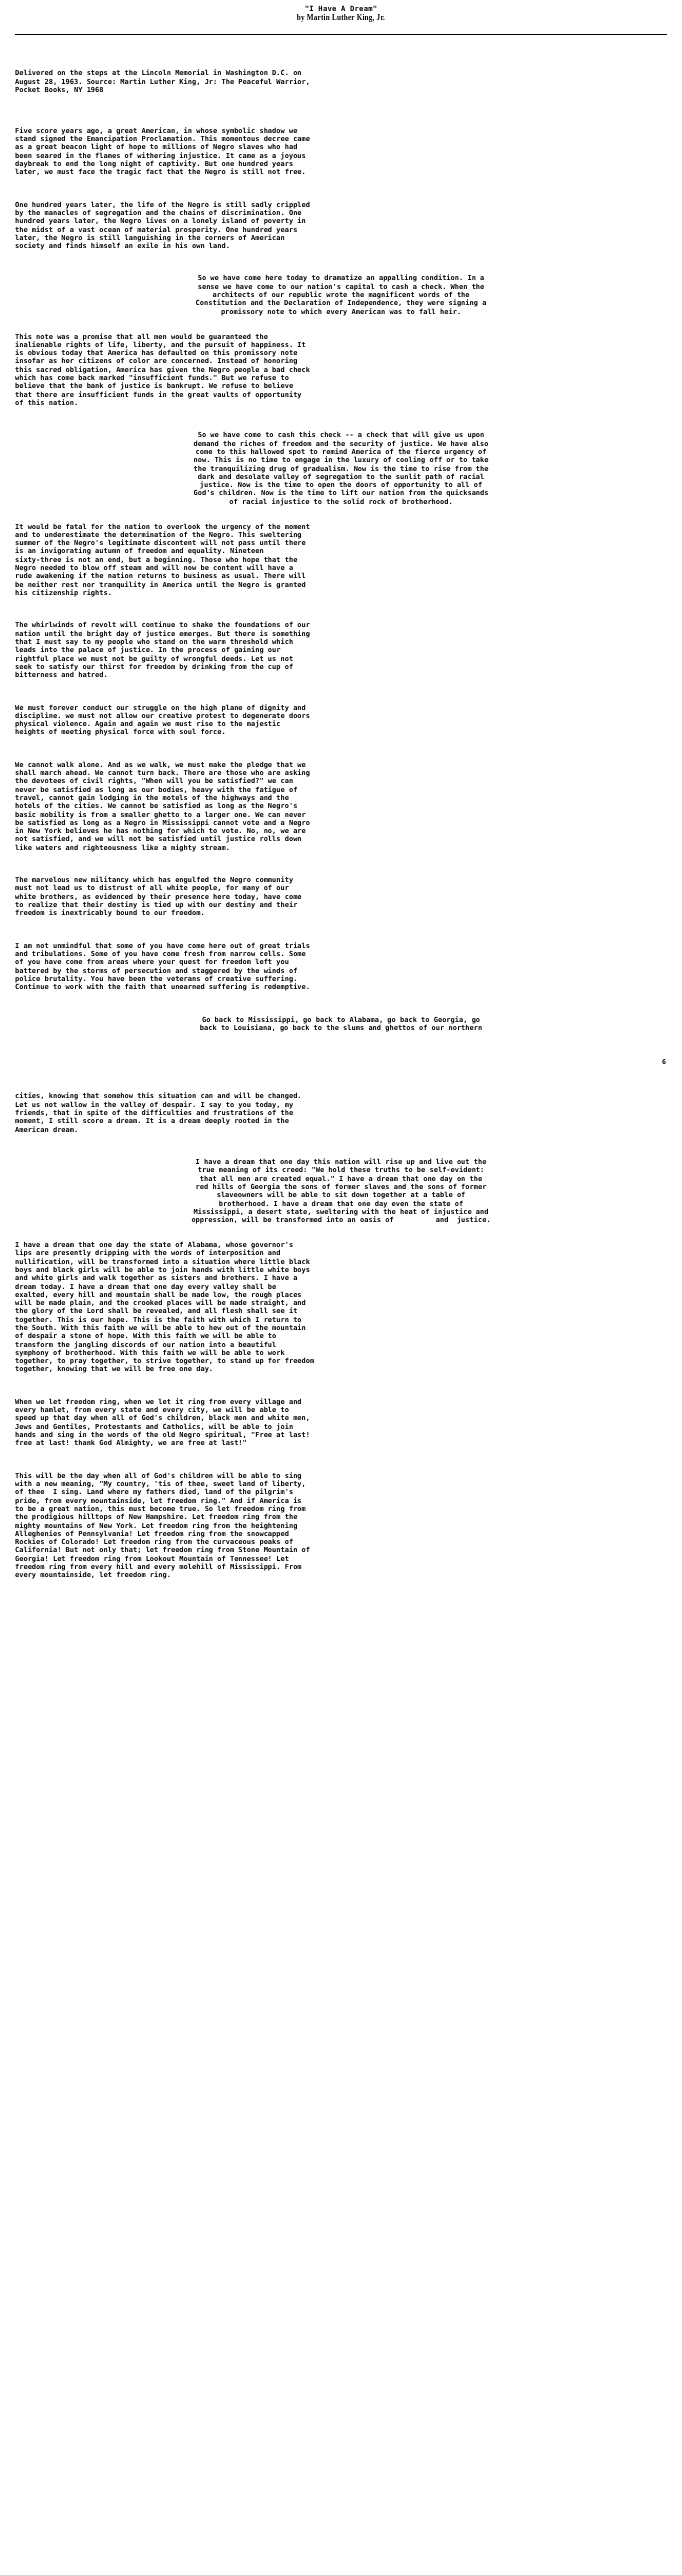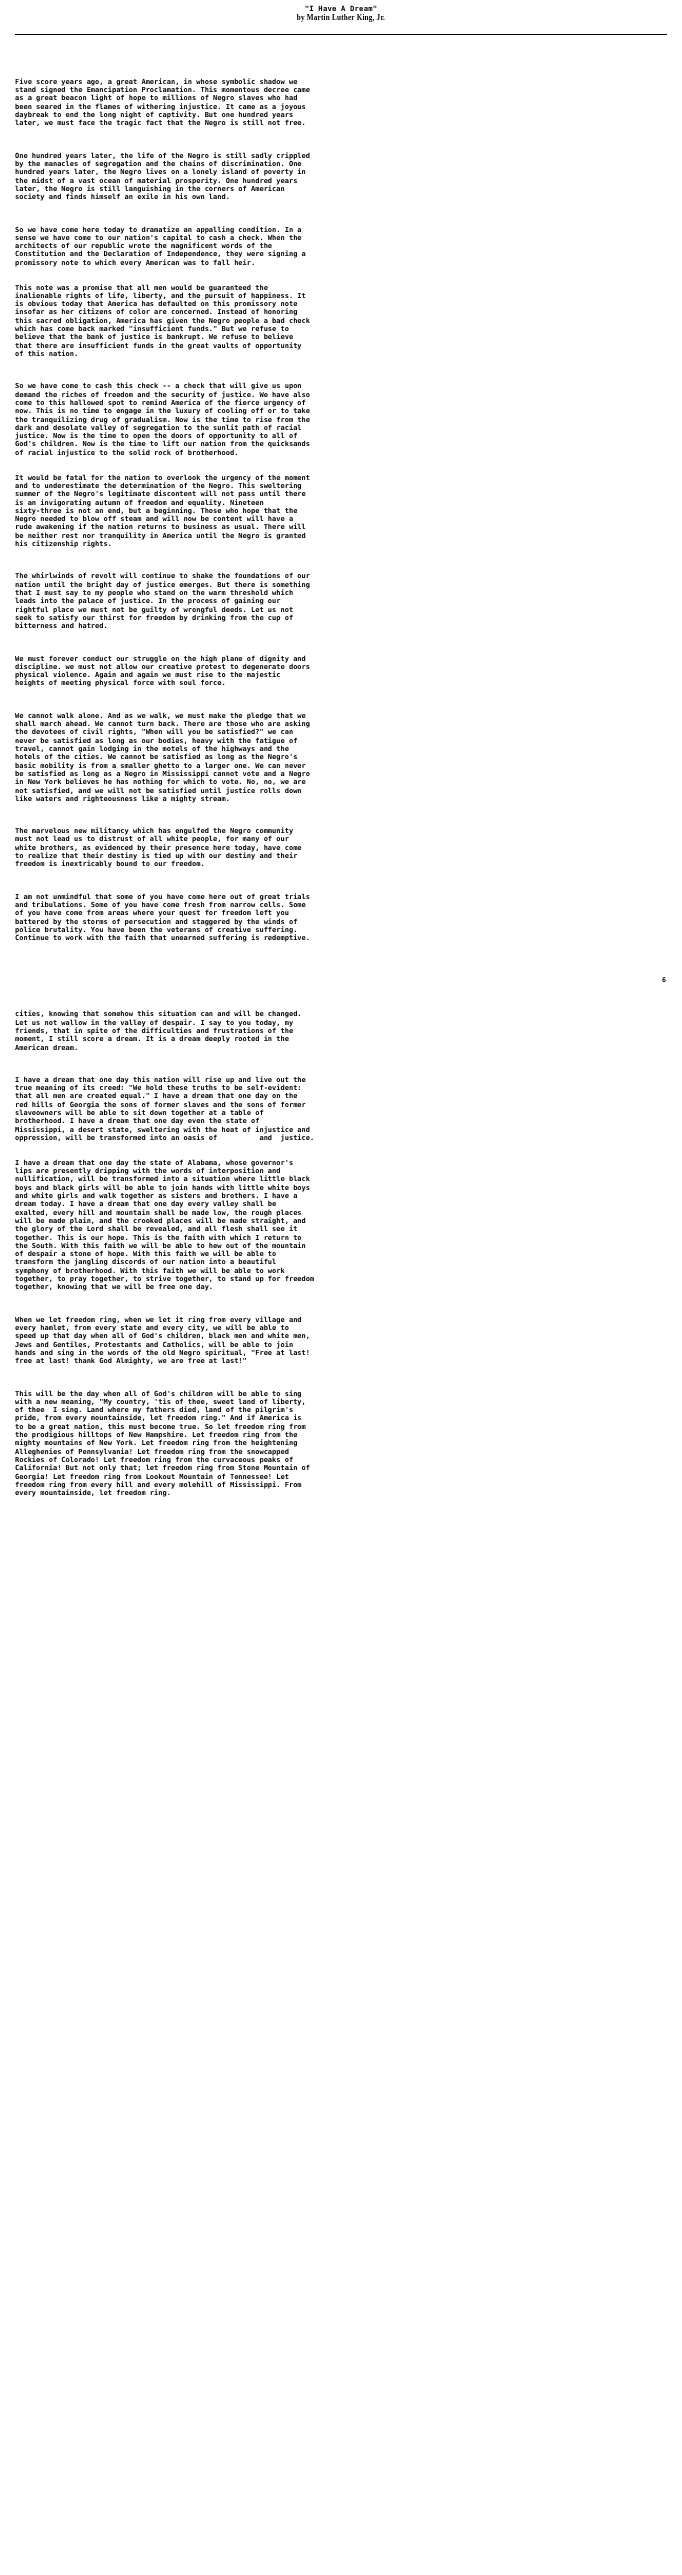--- a/index.html
+++ b/index.html
@@ -48,20 +48,21 @@
     white-space: pre-wrap;
     word-wrap: break-word;
   }
   .para {
     margin: 0 0 7.5px 0;
     white-space: pre-wrap;
     font-weight: bold;
   }
   .para.tight {
     margin-bottom: 0;
+    text-align: center;
   }
   .pagenum {
     text-align: right;
     font-size: 6.7px;
     font-weight: bold;
     margin: 1.1px 0 1.1px 0;
     padding-right: 1.1px;
   }
 </style>
 </head>
@@ -71,20 +72,23 @@
 
   <div class="title-block">
     <span class="title-line1">"I Have A Dream"</span>
     <span class="title-line2">by Martin Luther King, Jr.</span>
   </div>
 
   <hr class="rule">
 
   <div class="doc-body">
 
+    <p class="para">Delivered on the steps at the Lincoln Memorial in Washington D.C. on
+August 28, 1963. Source: Martin Luther King, Jr: The Peaceful Warrior,
+Pocket Books, NY 1968</p>
 
     <p class="para">Five score years ago, a great American, in whose symbolic shadow we
 stand signed the Emancipation Proclamation. This momentous decree came
 as a great beacon light of hope to millions of Negro slaves who had
 been seared in the flames of withering injustice. It came as a joyous
 daybreak to end the long night of captivity. But one hundred years
 later, we must face the tragic fact that the Negro is still not free.</p>
     <p class="para">One hundred years later, the life of the Negro is still sadly crippled
 by the manacles of segregation and the chains of discrimination. One
 hundred years later, the Negro lives on a lonely island of poverty in
@@ -149,20 +153,22 @@
 must not lead us to distrust of all white people, for many of our
 white brothers, as evidenced by their presence here today, have come
 to realize that their destiny is tied up with our destiny and their
 freedom is inextricably bound to our freedom.</p>
     <p class="para">I am not unmindful that some of you have come here out of great trials
 and tribulations. Some of you have come fresh from narrow cells. Some
 of you have come from areas where your quest for freedom left you
 battered by the storms of persecution and staggered by the winds of
 police brutality. You have been the veterans of creative suffering.
 Continue to work with the faith that unearned suffering is redemptive.</p>
+    <p class="para tight">Go back to Mississippi, go back to Alabama, go back to Georgia, go
+back to Louisiana, go back to the slums and ghettos of our northern</p>
 
     <div class="pagenum">6</div>
 
     <p class="para">cities, knowing that somehow this situation can and will be changed.
 Let us not wallow in the valley of despair. I say to you today, my
 friends, that in spite of the difficulties and frustrations of the
 moment, I still score a dream. It is a dream deeply rooted in the
 American dream.</p>
     <p class="para tight">I have a dream that one day this nation will rise up and live out the
 true meaning of its creed: "We hold these truths to be self-evident:

